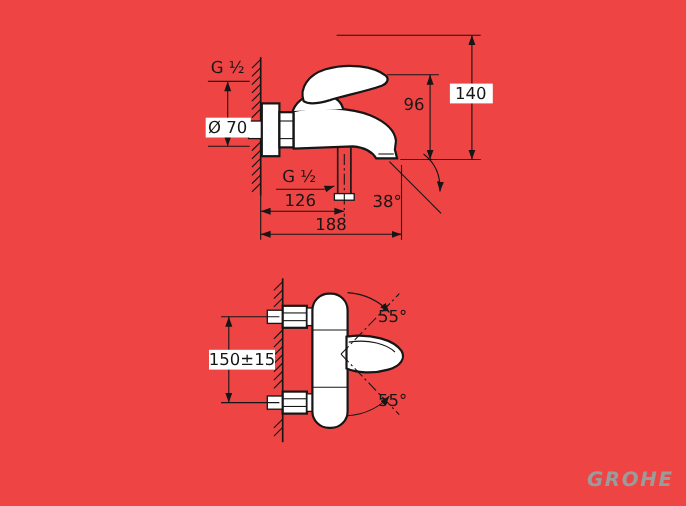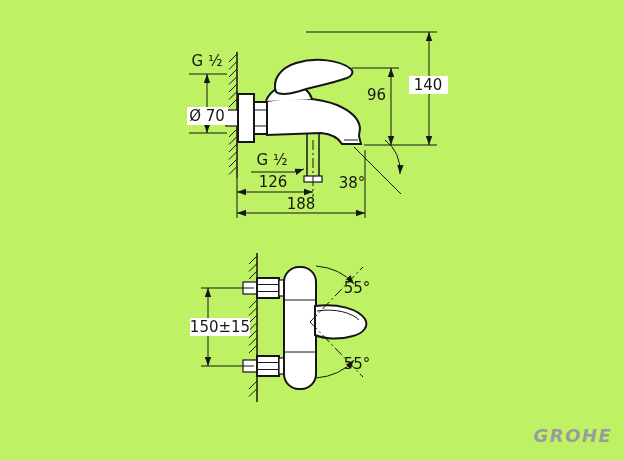--- a/index.html
+++ b/index.html
@@ -1,19 +1,19 @@
 <!DOCTYPE html>
 <html><head>
 <meta charset="utf-8">
 <style>
   html,body{margin:0;padding:0;background:#ffffff;}
   .canvas{
     position:relative;
     width:624px;height:460px;
-    background:#bef264;
+    background:#ef4444;
     font-family:"DejaVu Sans", sans-serif;
     overflow:hidden;
   }
   svg{display:block;}
   svg text{
     font-family:"DejaVu Sans", sans-serif;
     font-size:15px;
     fill:#161616;
   }
   svg text.brand{

